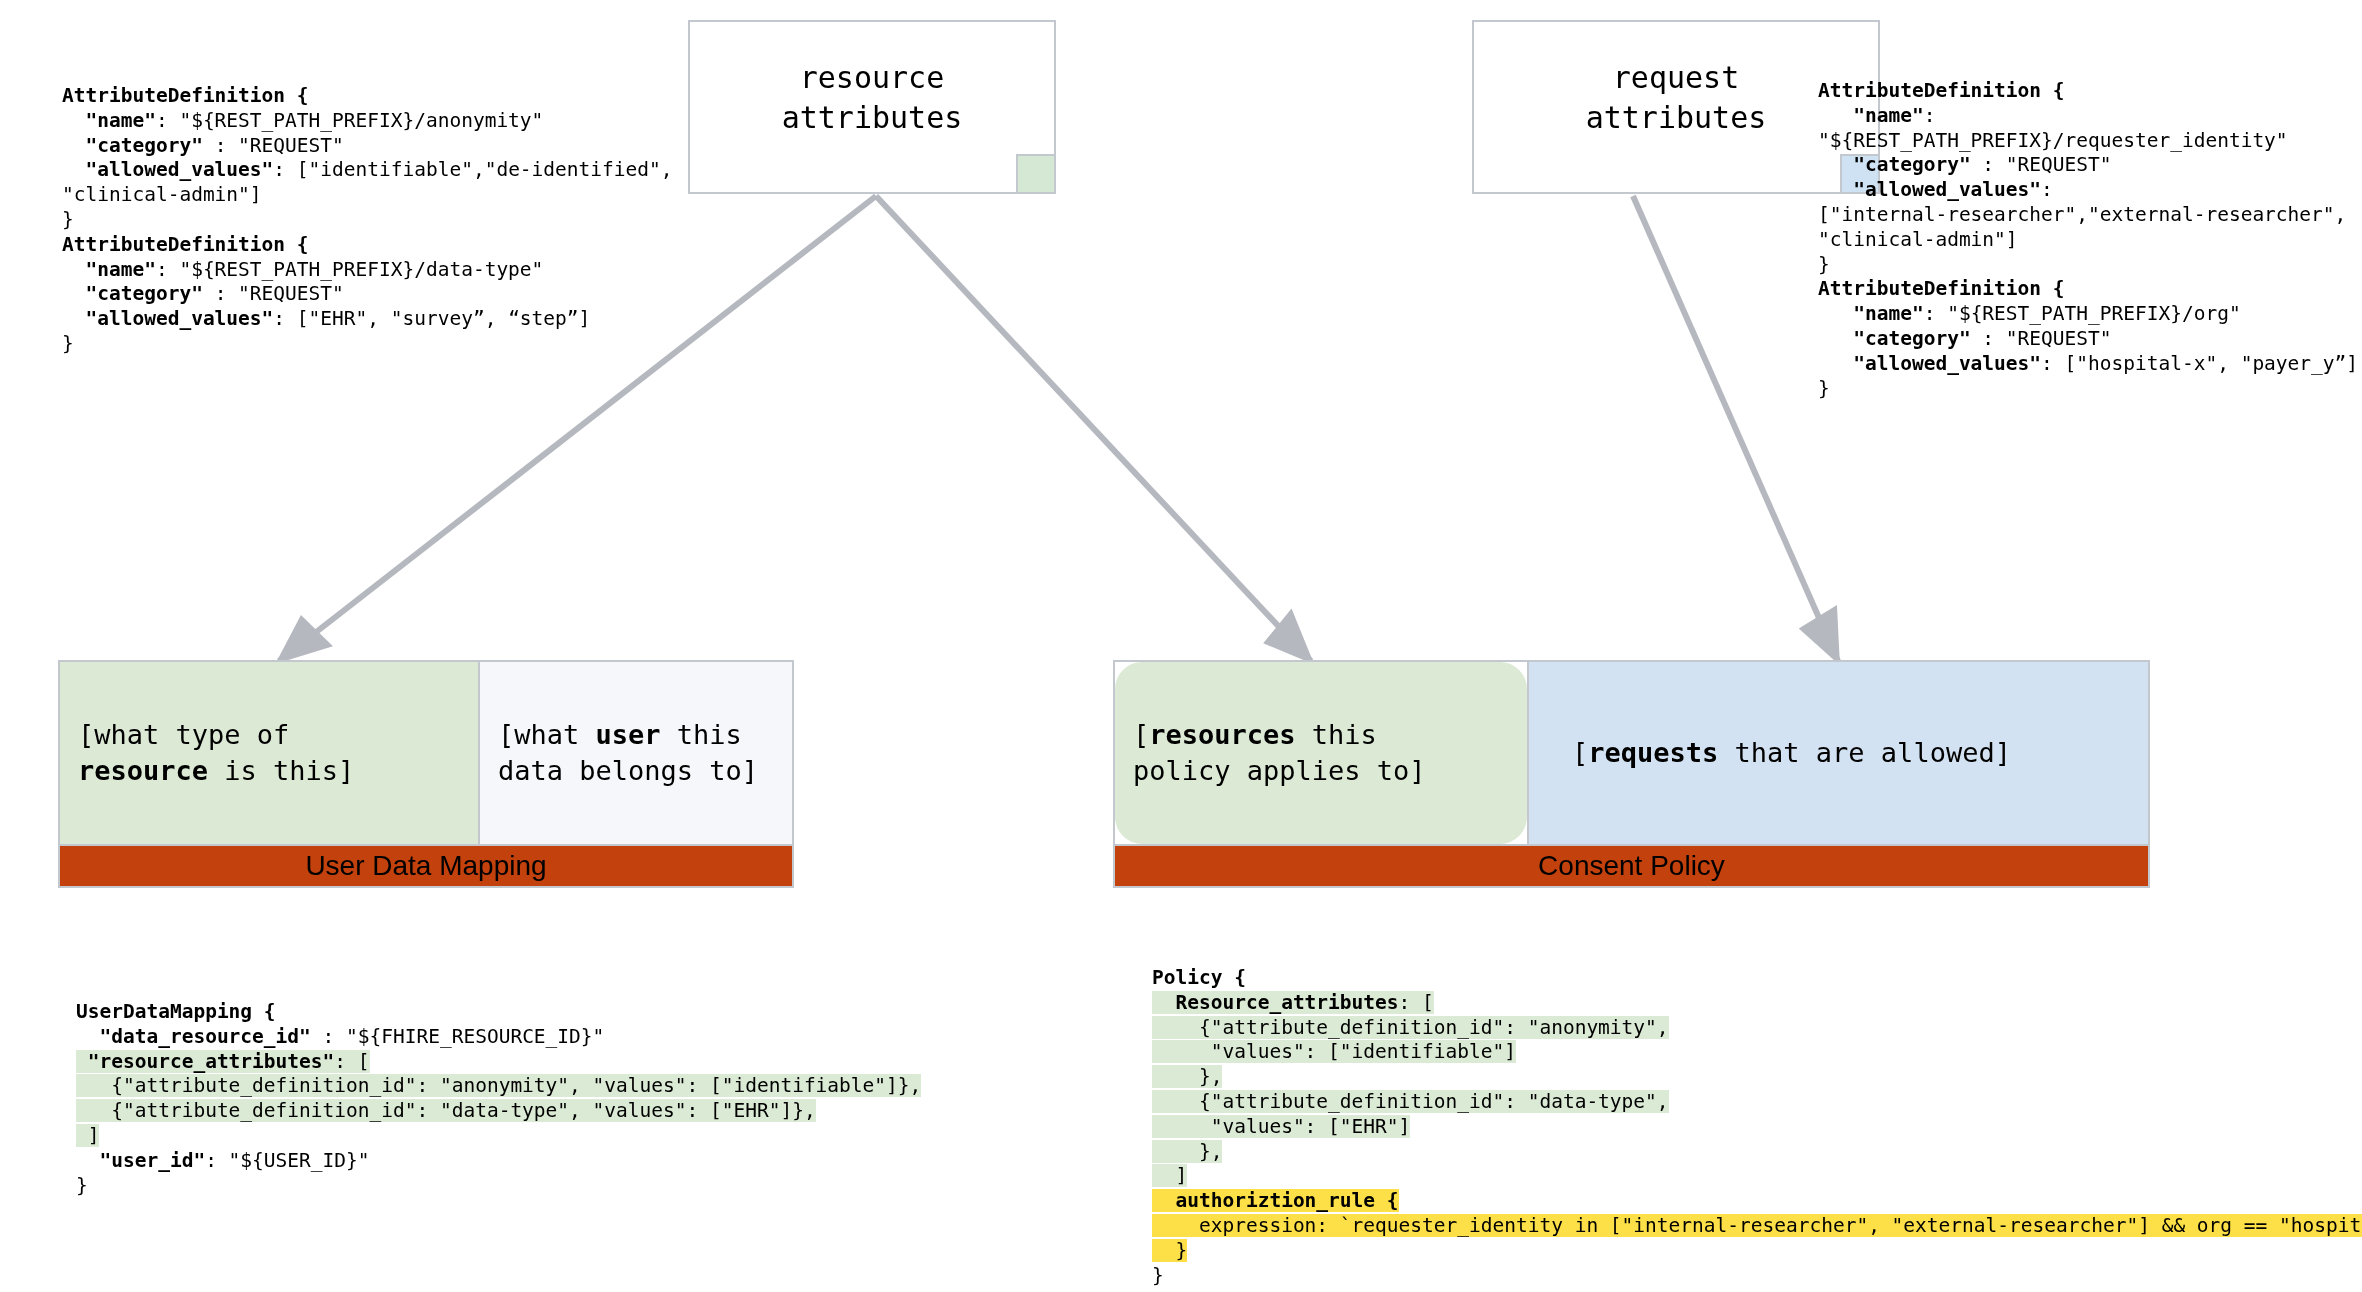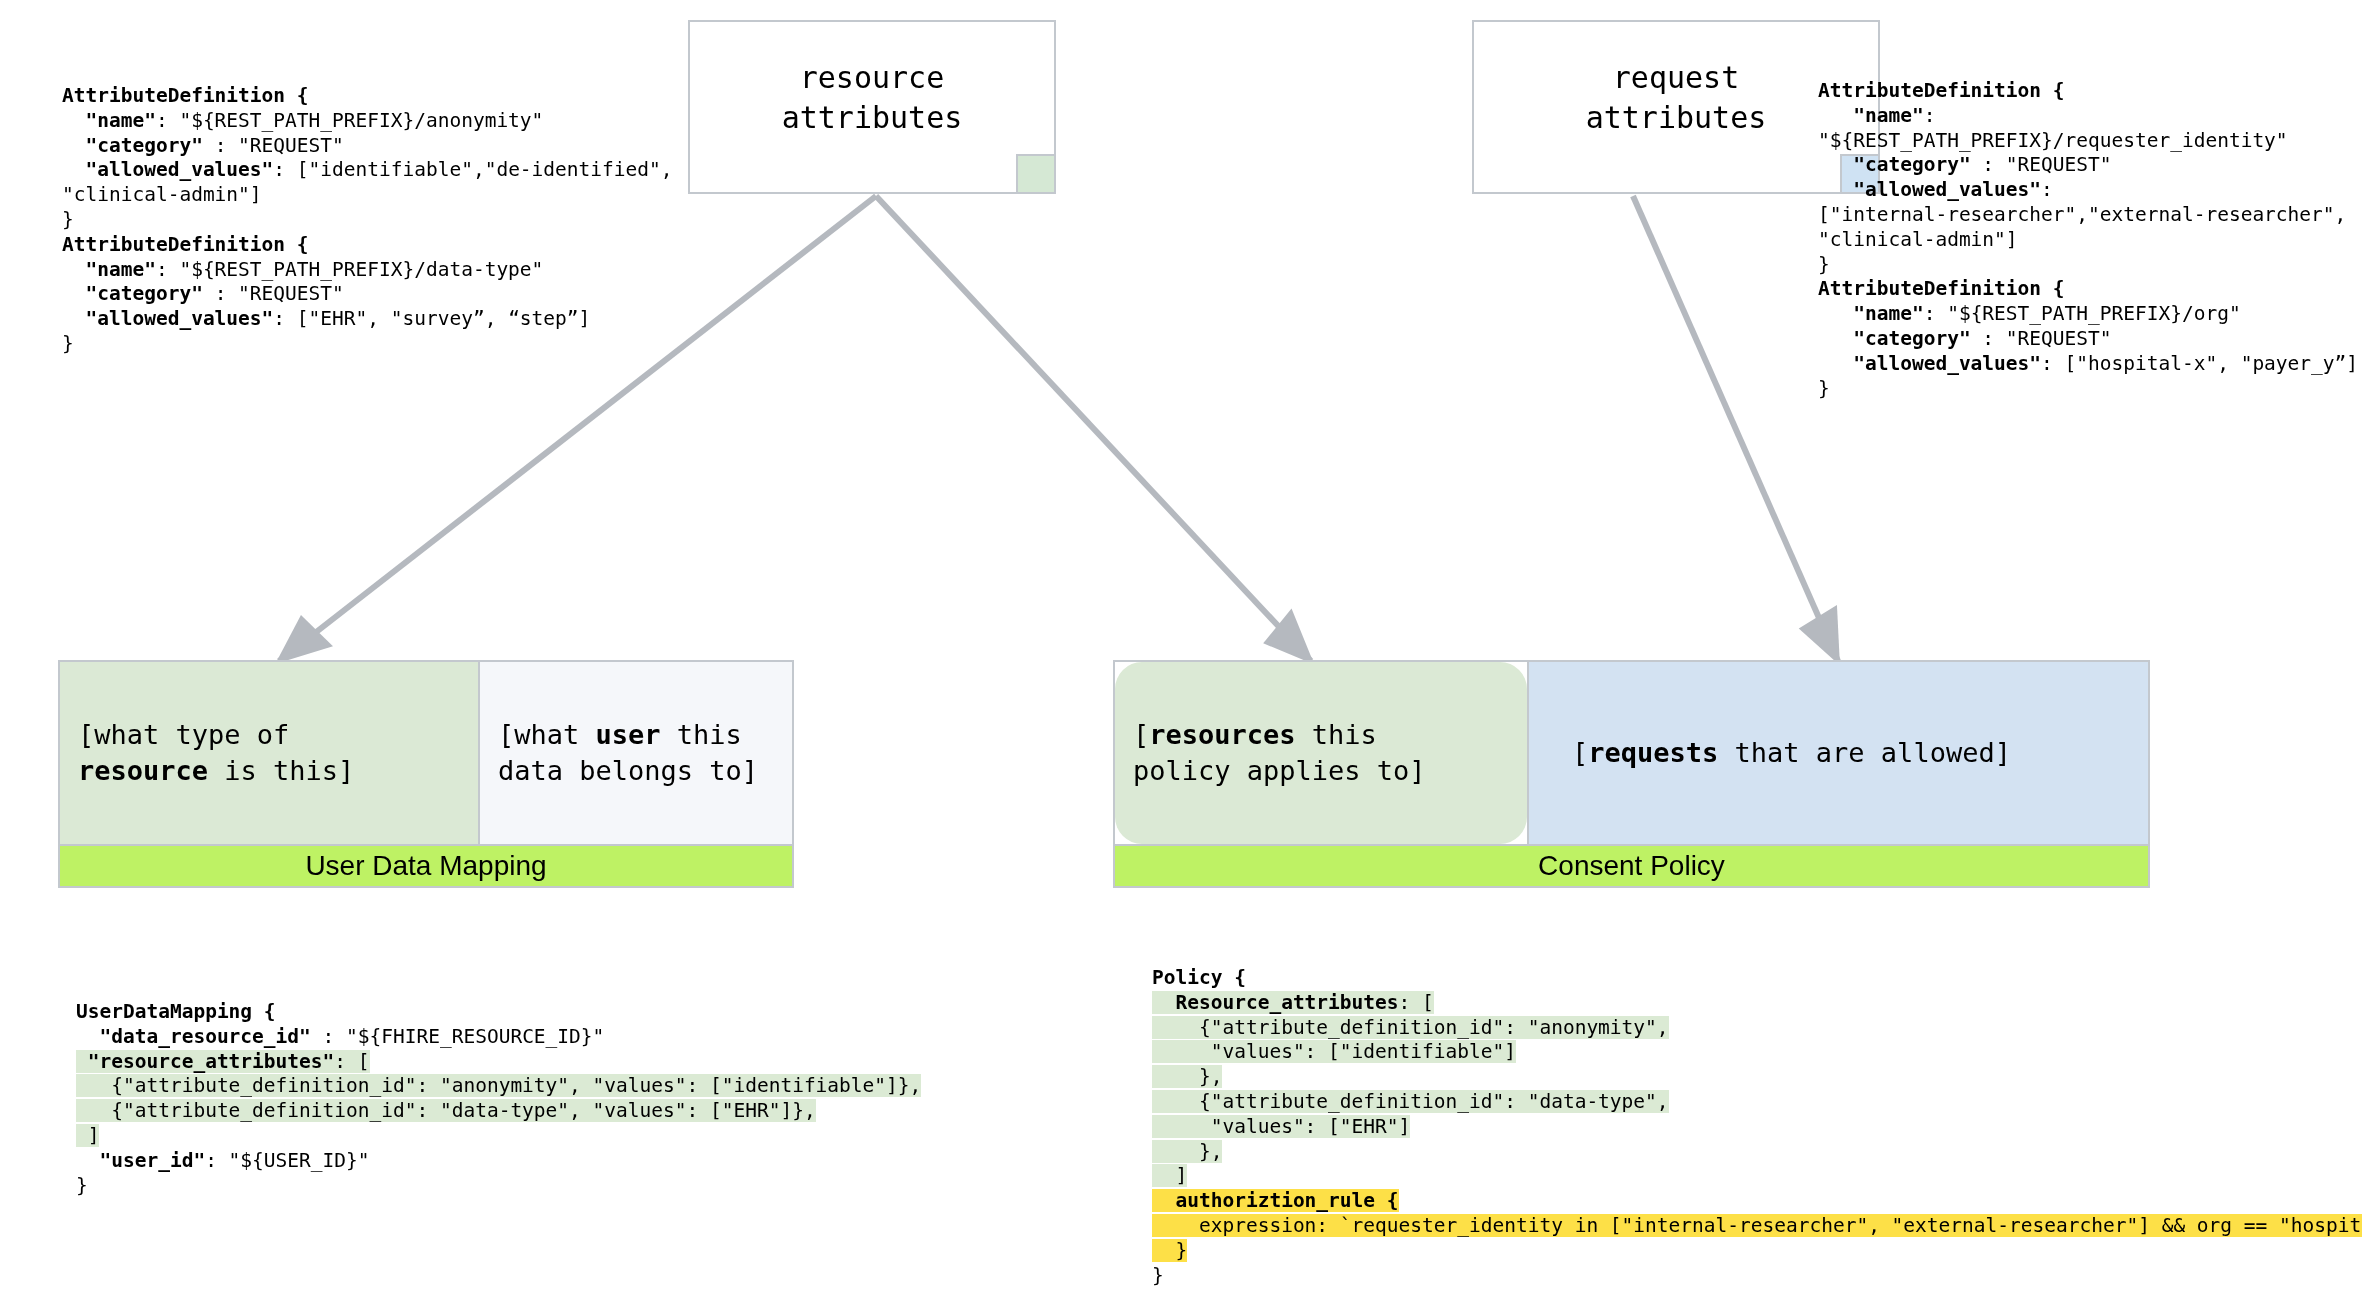--- a/index.html
+++ b/index.html
@@ -60,21 +60,21 @@
     font-size:27px;line-height:36px;
     color:#000;
     white-space:pre-line;
   }
   .cell.green{background:#dbe9d5;}
   .cell.white{background:#f5f7fa;}
   .cell.blue{background:#d3e2f2;padding-left:43px;}
   .cell b{font-weight:bold;}
   .divider-v{width:2px;background:#c3c8ce;flex:0 0 2px;}
   .footer-band{
-    background:#bef264;
+    background:#c2410c;
     border-top:2px solid #c3c8ce;
     height:40px;flex:0 0 40px;
     display:flex;align-items:center;justify-content:center;
     font-family:"Liberation Sans","DejaVu Sans",sans-serif;
     font-size:28px;color:#000;
   }
 
   svg.arrows{position:absolute;left:0;top:0;width:2362px;height:1292px;pointer-events:none;}
 </style>
 </head>

